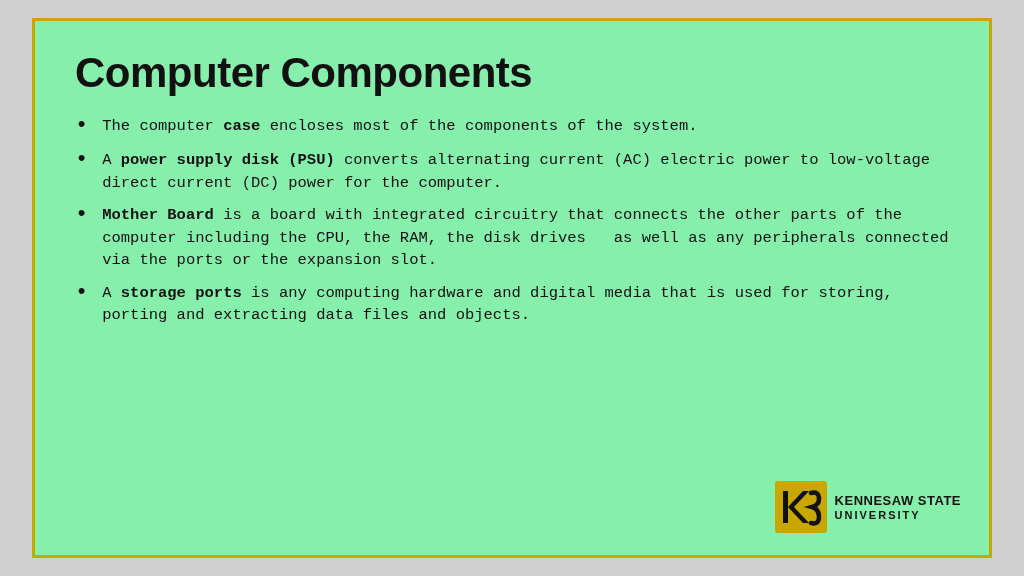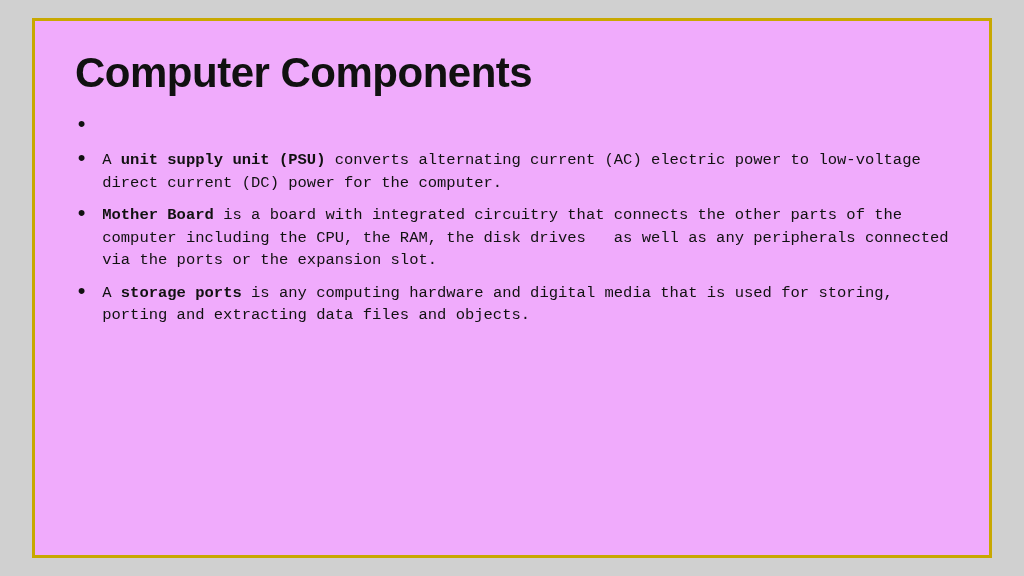--- a/index.html
+++ b/index.html
@@ -10,21 +10,21 @@
       background: #d0d0d0;
       display: flex;
       align-items: center;
       justify-content: center;
       font-family: Arial, sans-serif;
     }
 
     .slide {
       width: 960px;
       height: 540px;
-      background: #f0abfc;
+      background: #86efac;
       border: 3px solid #c8a800;
       position: relative;
       padding: 28px 40px 28px 40px;
       display: flex;
       flex-direction: column;
     }
 
     .slide-title {
       font-size: 42px;
       font-weight: 900;
@@ -102,34 +102,52 @@
   </style>
 </head>
 <body>
 
 <div class="slide">
   <h1 class="slide-title">Computer Components</h1>
 
   <ul class="bullet-list">
     <li>
       <span class="bullet-dot">•</span>
+      <span class="bullet-text">
+        The computer <strong>case</strong> encloses most of the components of the system.
+      </span>
     </li>
     <li>
       <span class="bullet-dot">•</span>
       <span class="bullet-text">
-        A <strong>unit supply unit (PSU)</strong> converts alternating current (AC) electric power to low-voltage direct current (DC) power for the computer.
+        A <strong>power supply disk (PSU)</strong> converts alternating current (AC) electric power to low-voltage direct current (DC) power for the computer.
       </span>
     </li>
     <li>
       <span class="bullet-dot">•</span>
       <span class="bullet-text">
         <strong>Mother Board</strong> is a board with integrated circuitry that connects the other parts of the computer including the CPU, the RAM, the disk drives &nbsp; as well as any peripherals connected via the ports or the expansion slot.
       </span>
     </li>
     <li>
       <span class="bullet-dot">•</span>
       <span class="bullet-text">
         A <strong>storage ports</strong> is any computing hardware and digital media that is used for storing, porting and extracting data files and objects.
       </span>
     </li>
   </ul>
 
+  <div class="logo-area">
+    <svg class="ksu-logo-icon" viewBox="0 0 52 52" xmlns="http://www.w3.org/2000/svg">
+
+      <rect width="52" height="52" rx="3" fill="#c8a800"></rect>
+
+      <rect x="8" y="10" width="5" height="32" fill="#111"></rect>
+      <polygon points="13,26 28,10 34,10 19,26 34,42 28,42" fill="#111"></polygon>
+
+      <path d="M36,12 Q44,10 44,18 Q44,24 37,26 Q44,28 44,36 Q44,44 36,42" stroke="#111" stroke-width="4.5" fill="none" stroke-linecap="round"></path>
+    </svg>
+    <div class="ksu-text">
+      <span class="ksu-name">KENNESAW STATE</span>
+      <span class="ksu-sub">UNIVERSITY</span>
+    </div>
+  </div>
 </div>
 
 </body></html>

